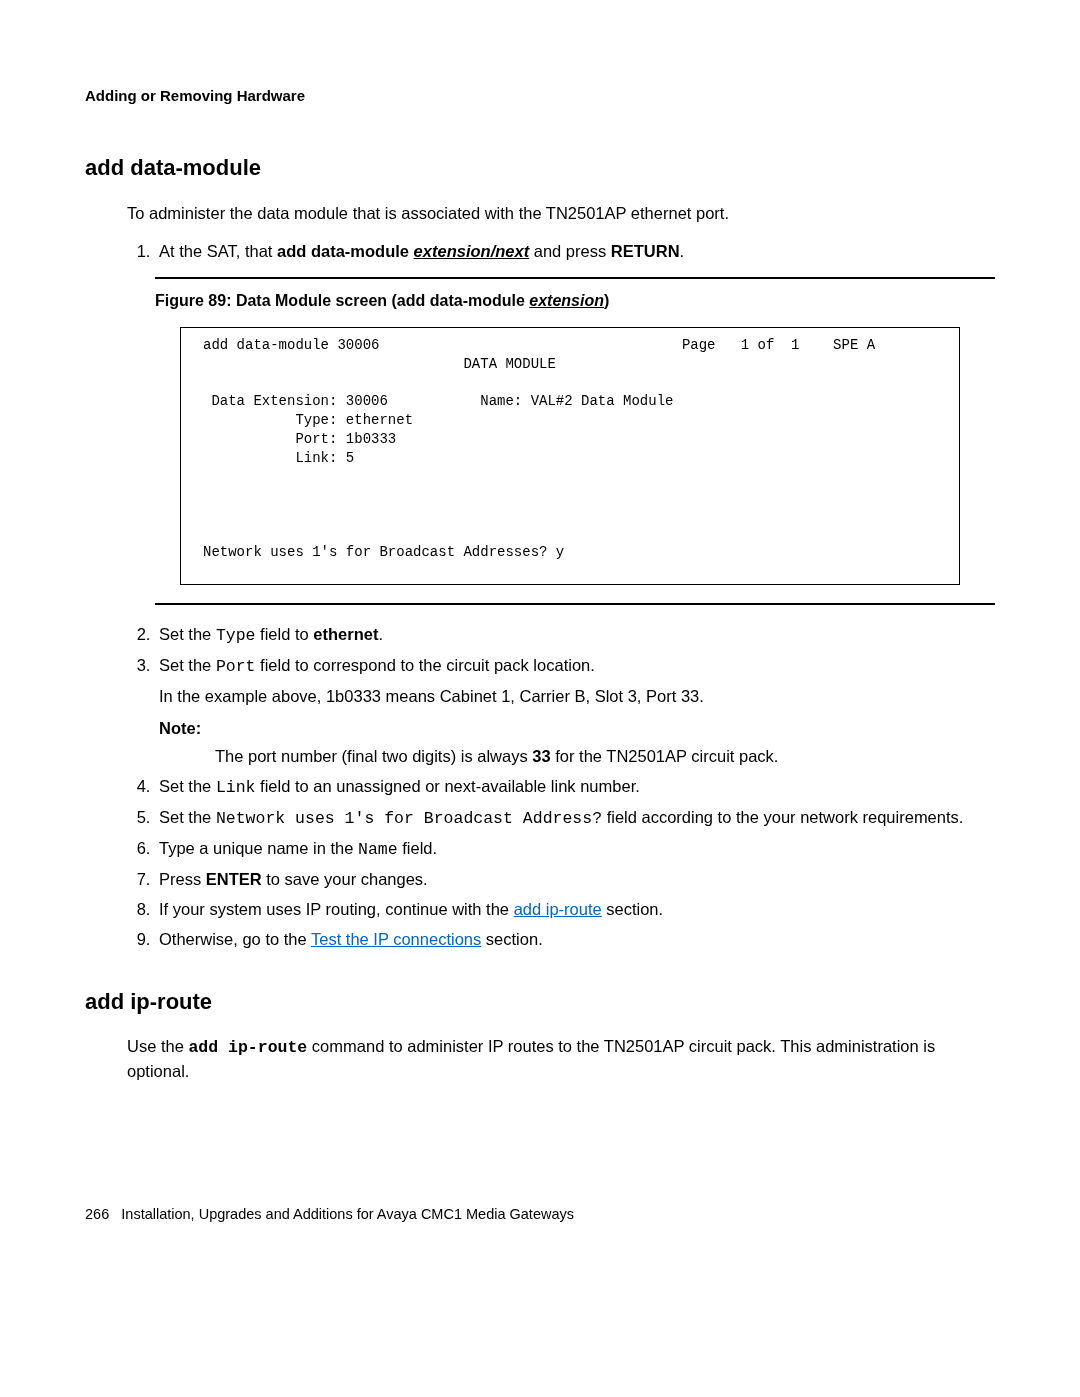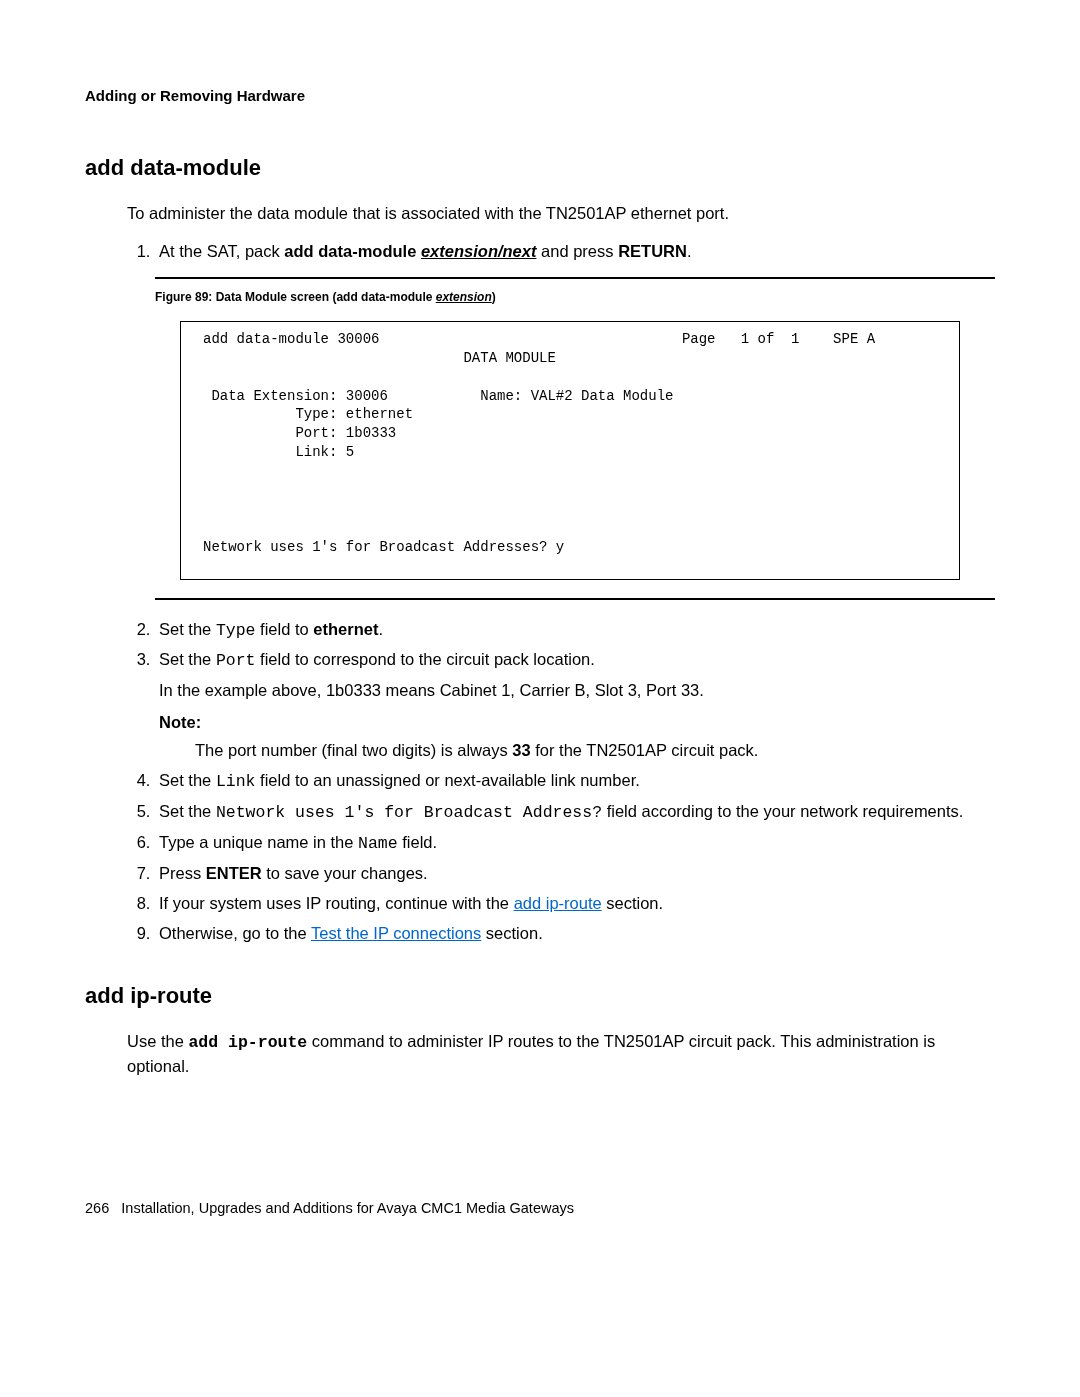--- a/index.html
+++ b/index.html
@@ -47,38 +47,38 @@
       border-top: 2px solid #000;
       margin: 14px 0 10px 70px;
     }
     .figure-rule-bottom {
       border-top: 2px solid #000;
       margin: 18px 0 18px 70px;
     }
     .figure-caption {
       font-weight: bold;
       margin: 0 0 14px 70px;
-      font-size: 12px;
+      font-size: 16px;
     }
     .figure-box {
       margin-left: 95px;
       margin-right: 35px;
       border: 1px solid #000;
       padding: 8px 22px 22px 22px;
       font-family: "Courier New", Courier, monospace;
       font-size: 14px;
       white-space: pre;
       line-height: 1.35;
     }
     .note-label {
       font-weight: bold;
       margin: 8px 0 4px 0;
     }
     .note-body {
-      margin-left: 36px;
+      margin-left: 56px;
       margin-bottom: 6px;
     }
     a.link {
       color: #0066cc;
       text-decoration: underline;
     }
     .section2-body {
       margin: 0 0 12px 0;
     }
     .footer {
@@ -91,21 +91,21 @@
 <body>
 
 <div class="running-header">Adding or Removing Hardware</div>
 
 <h2 class="section-head">add data-module</h2>
 
 <p class="intro">To administer the data module that is associated with the TN2501AP ethernet port.</p>
 
 <ol class="steps" start="1">
   <li>
-    <span>At the SAT, pack </span><span class="b">add data-module </span><span class="bi">extension/next</span><span> and press </span><span class="b">RETURN</span><span>.</span>
+    <span>At the SAT, that </span><span class="b">add data-module </span><span class="bi">extension/next</span><span> and press </span><span class="b">RETURN</span><span>.</span>
   </li>
 </ol>
 
 <div class="figure-rule-top"></div>
 
 <p class="figure-caption">
   <span>Figure 89: Data Module screen (add data-module </span><span class="bi">extension</span><span>)</span>
 </p>
 
 <div class="figure-box"><span>add data-module 30006                                    Page   1 of  1    SPE A</span>

